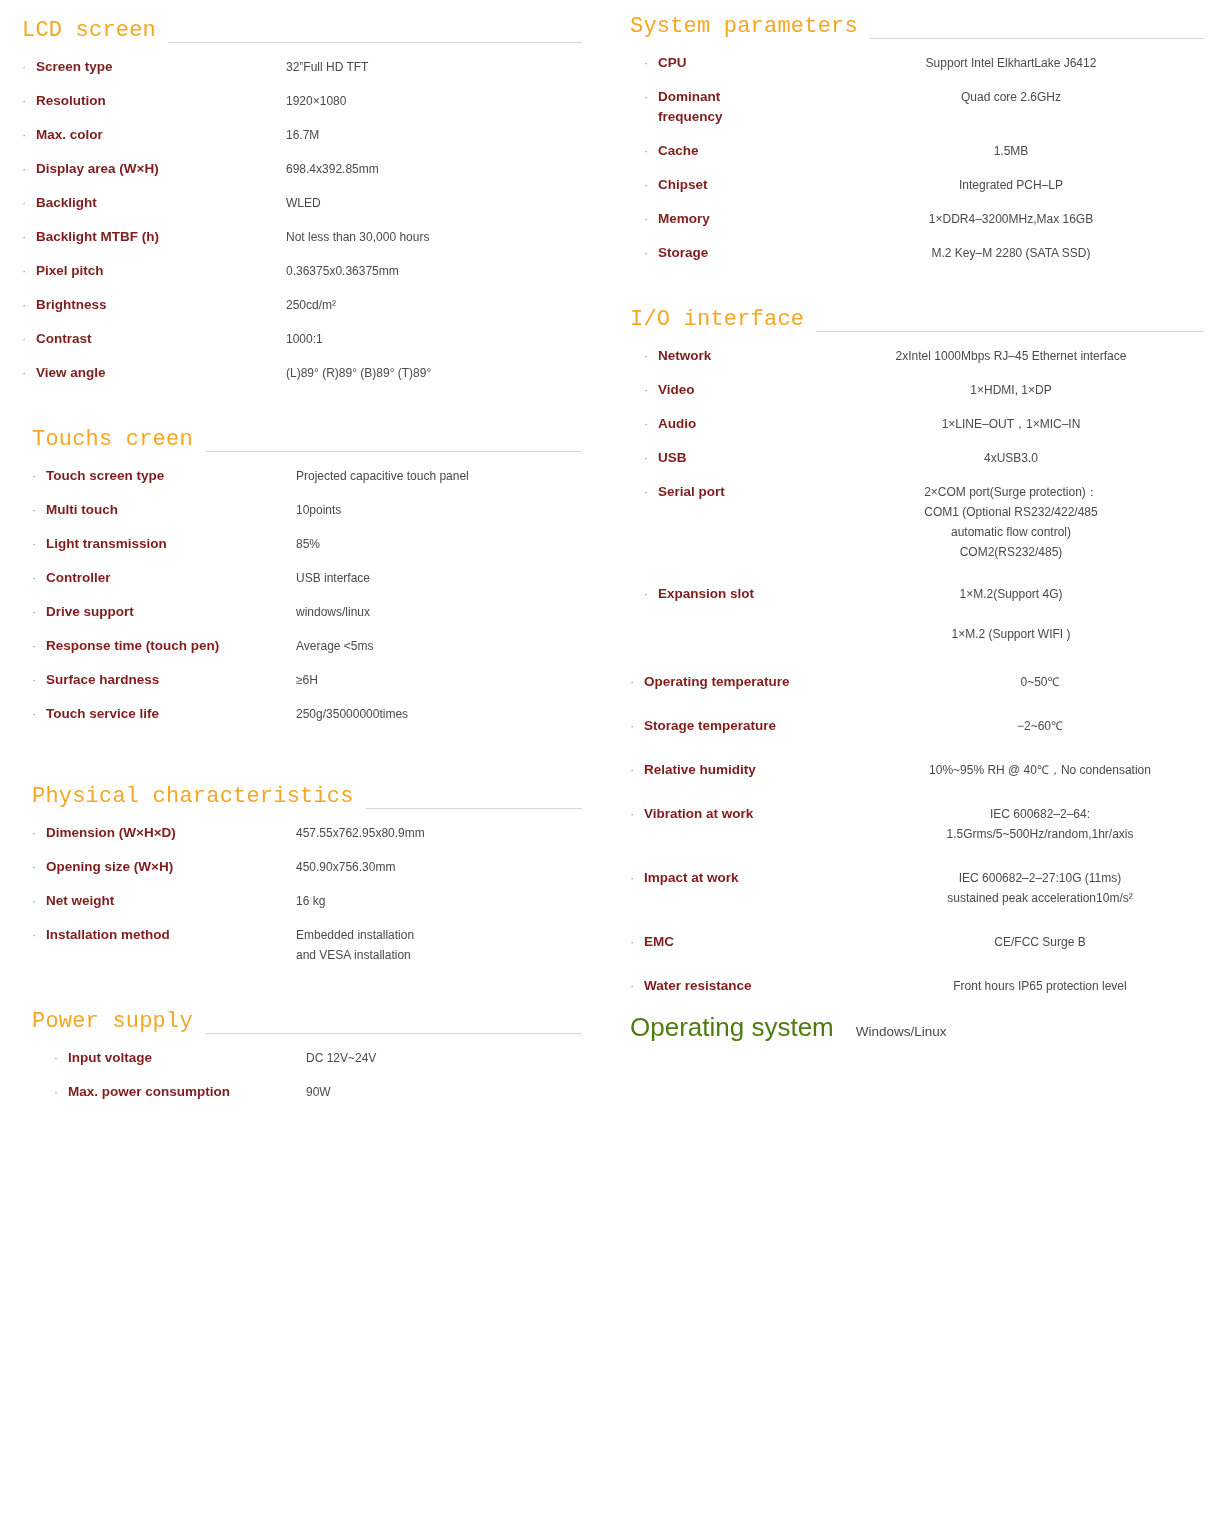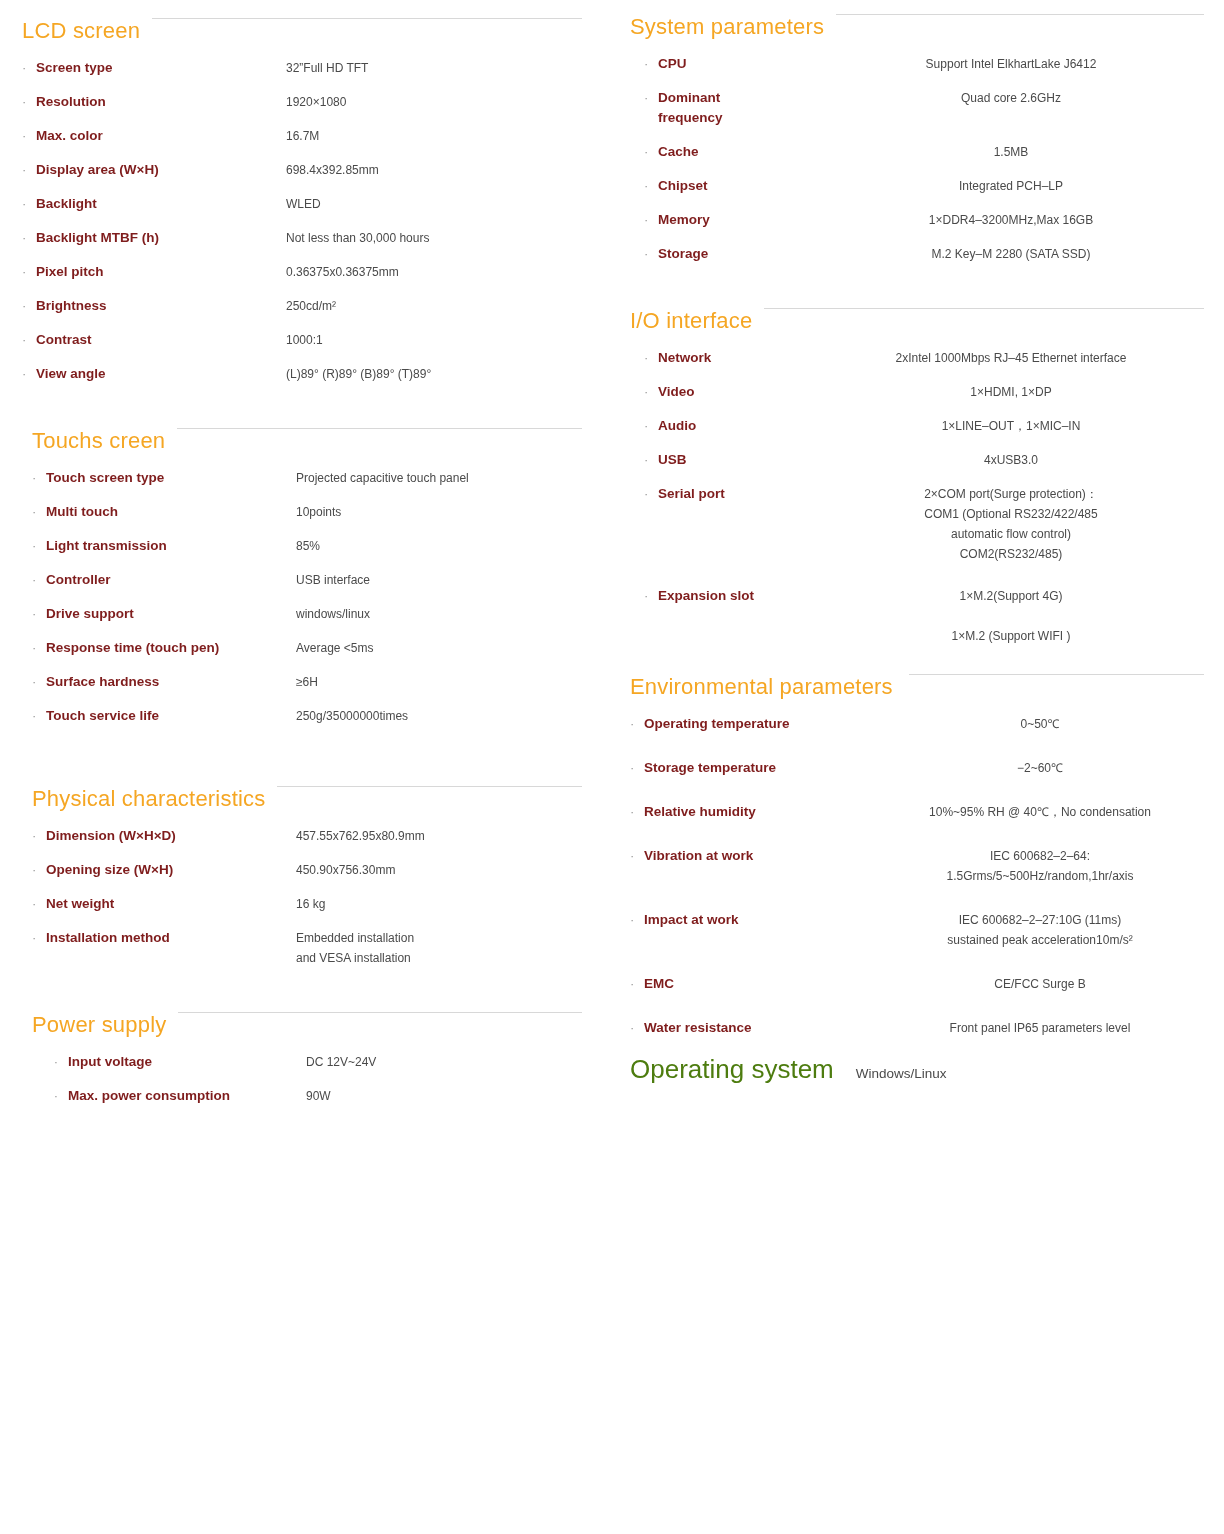--- a/index.html
+++ b/index.html
@@ -33,23 +33,24 @@
     width: 612px;
     padding: 14px 20px 14px 18px;
   }
 
   
   .section {
     margin-bottom: 6px;
   }
   .sec-head {
     display: flex;
-    align-items: flex-start;
+    align-items: flex-end;
     gap: 12px;
     margin-bottom: 14px;
+    font-family: Liberation Mono, monospace;
   }
   .sec-title {
     color: #f5a623;
     font-size: 22px;
     font-weight: 400;
     white-space: nowrap;
     letter-spacing: 0.2px;
   }
   .sec-rule {
     flex: 1 1 auto;
@@ -378,24 +379,20 @@
           <div class="value">1×M.2(Support 4G)
 
 1×M.2  (Support WIFI )</div>
         </div>
       </div>
     </div>
 
     <div class="gap-sm"></div>
 
     <div class="section env-title-wrap">
-      <div class="sec-head">
-        <div class="sec-title">Environmental parameters</div>
-        <div class="sec-rule"></div>
-      </div>
       <div class="rows">
         <div class="spec" style="margin-bottom:24px">
           <div class="bullet">·</div>
           <div class="label" style="width:232px;flex:0 0 232px">Operating temperature</div>
           <div class="value">0~50℃</div>
         </div>
         <div class="spec" style="margin-bottom:24px">
           <div class="bullet">·</div>
           <div class="label" style="width:232px;flex:0 0 232px">Storage temperature</div>
           <div class="value">−2~60℃</div>
@@ -418,21 +415,21 @@
 sustained peak acceleration10m/s²</div>
         </div>
         <div class="spec" style="margin-bottom:24px">
           <div class="bullet">·</div>
           <div class="label" style="width:232px;flex:0 0 232px">EMC</div>
           <div class="value">CE/FCC Surge B</div>
         </div>
         <div class="spec">
           <div class="bullet">·</div>
           <div class="label" style="width:232px;flex:0 0 232px">Water resistance</div>
-          <div class="value">Front panel IP65 parameters level</div>
+          <div class="value">Front hours IP65 protection level</div>
         </div>
       </div>
     </div>
 
     <div class="os-row">
       <div class="os-title">Operating system</div>
       <div class="os-value">Windows/Linux</div>
     </div>
 
   </div>

